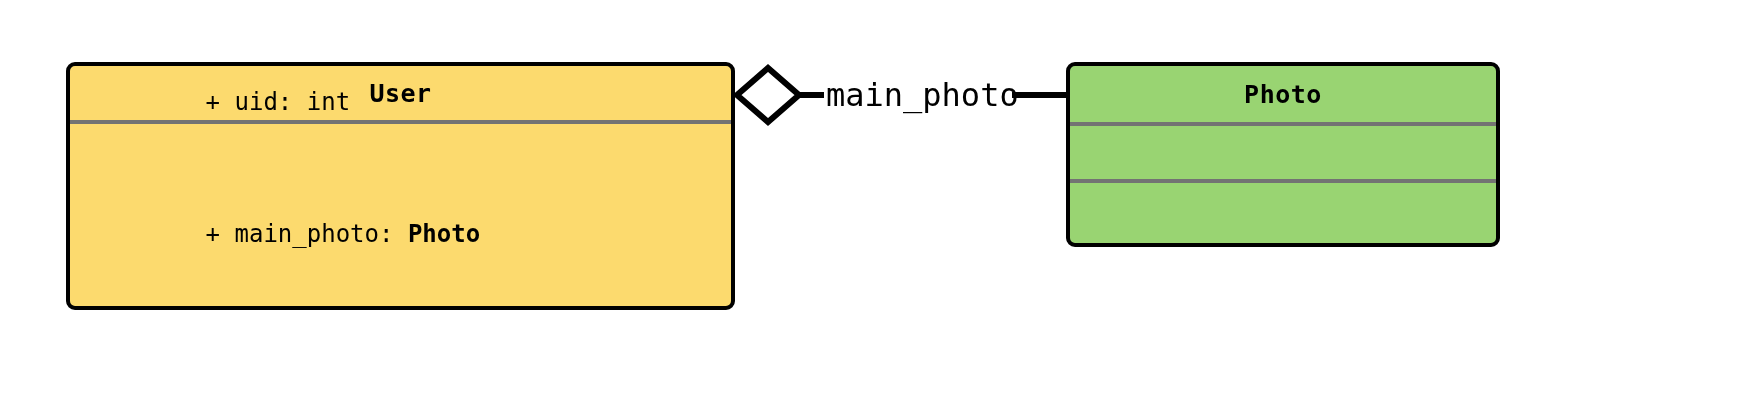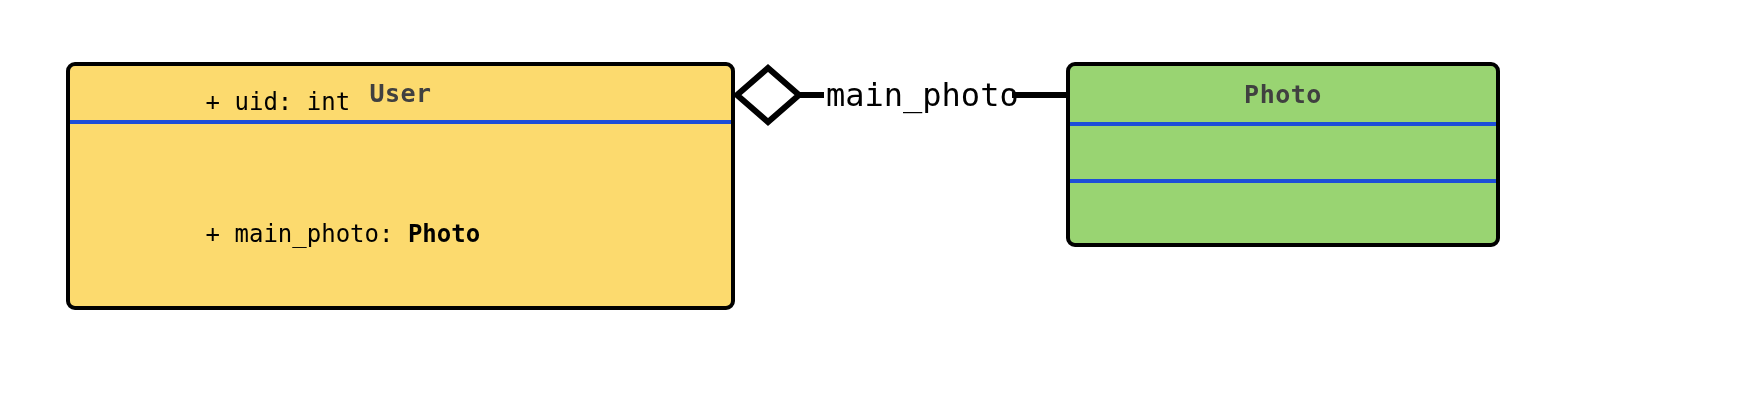--- a/index.html
+++ b/index.html
@@ -27,31 +27,31 @@
     border: 4px solid #000000;
     border-radius: 9px;
     overflow: hidden;
     background: #ffffff;
   }
   .uml-compartment {
     box-sizing: border-box;
     position: relative;
   }
   .uml-compartment + .uml-compartment {
-    border-top: 4px solid #1d4ed8;
+    border-top: 4px solid #737373;
     gap: 39px;
   }
   .uml-title {
     display: flex;
     align-items: center;
     justify-content: center;
     font-weight: bold;
     font-size: 25px;
     letter-spacing: 0.5px;
-    color: #404040;
+    color: #000000;
   }
   .uml-members {
     display: flex;
     flex-direction: column;
     justify-content: center;
     padding: 0 20px;
   }
   .uml-member {
     font-size: 24px;
     line-height: 31px;

